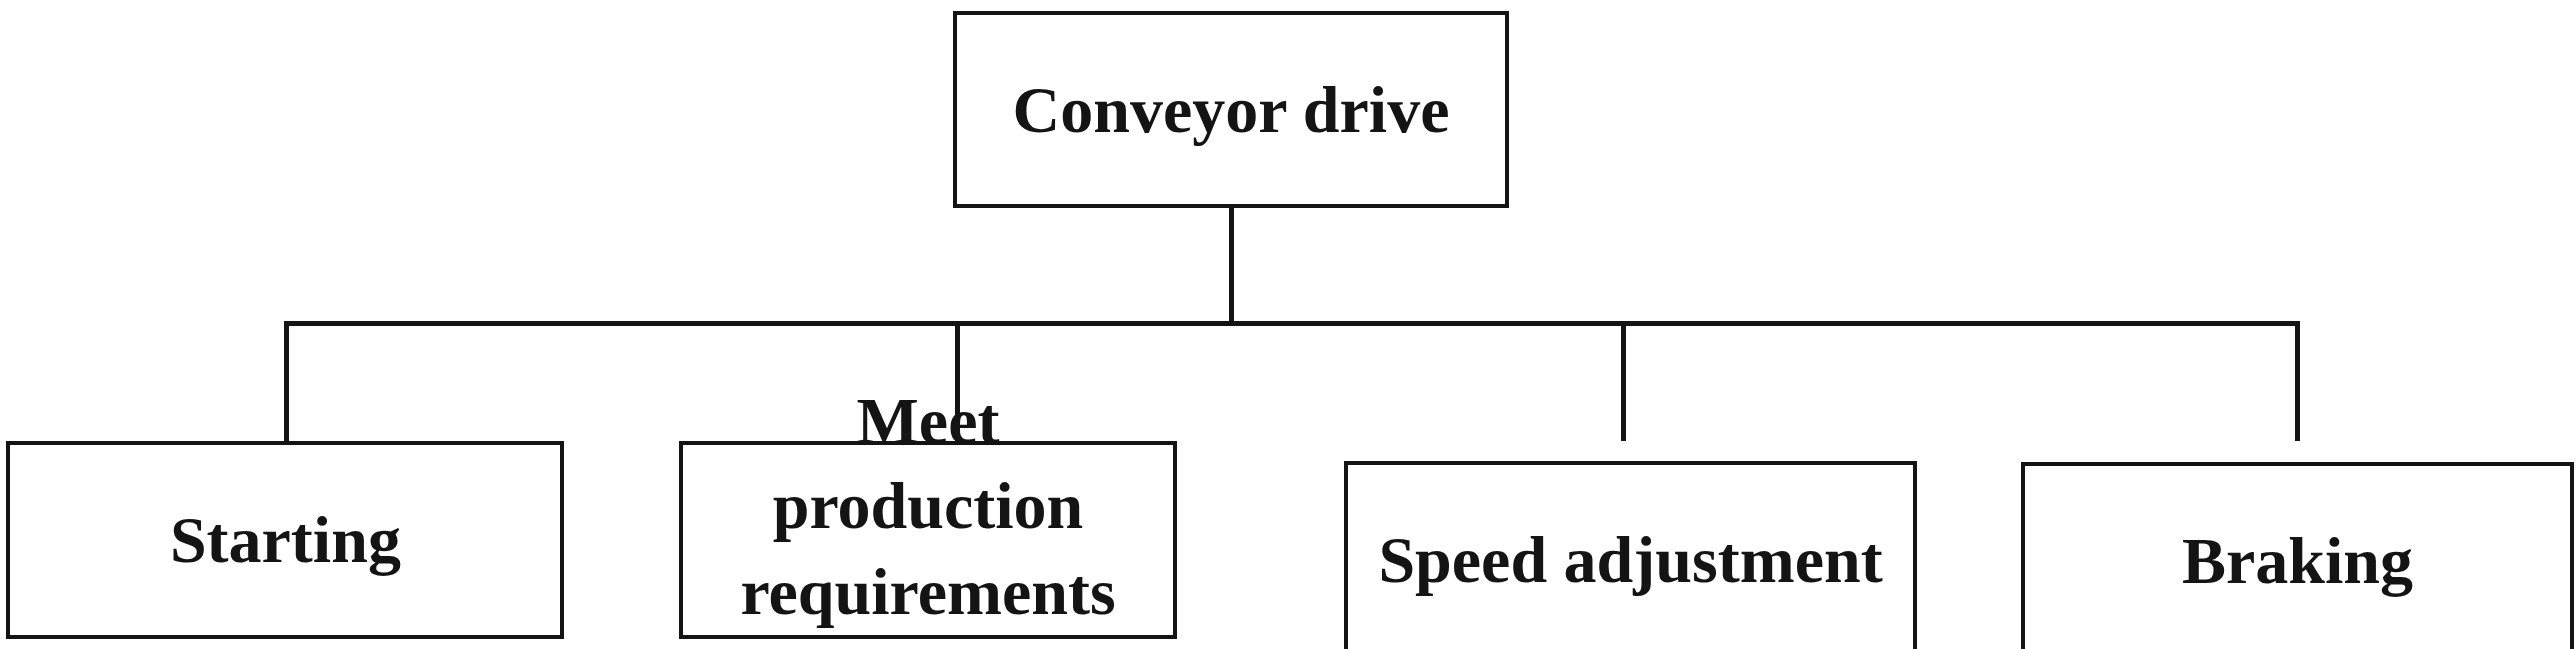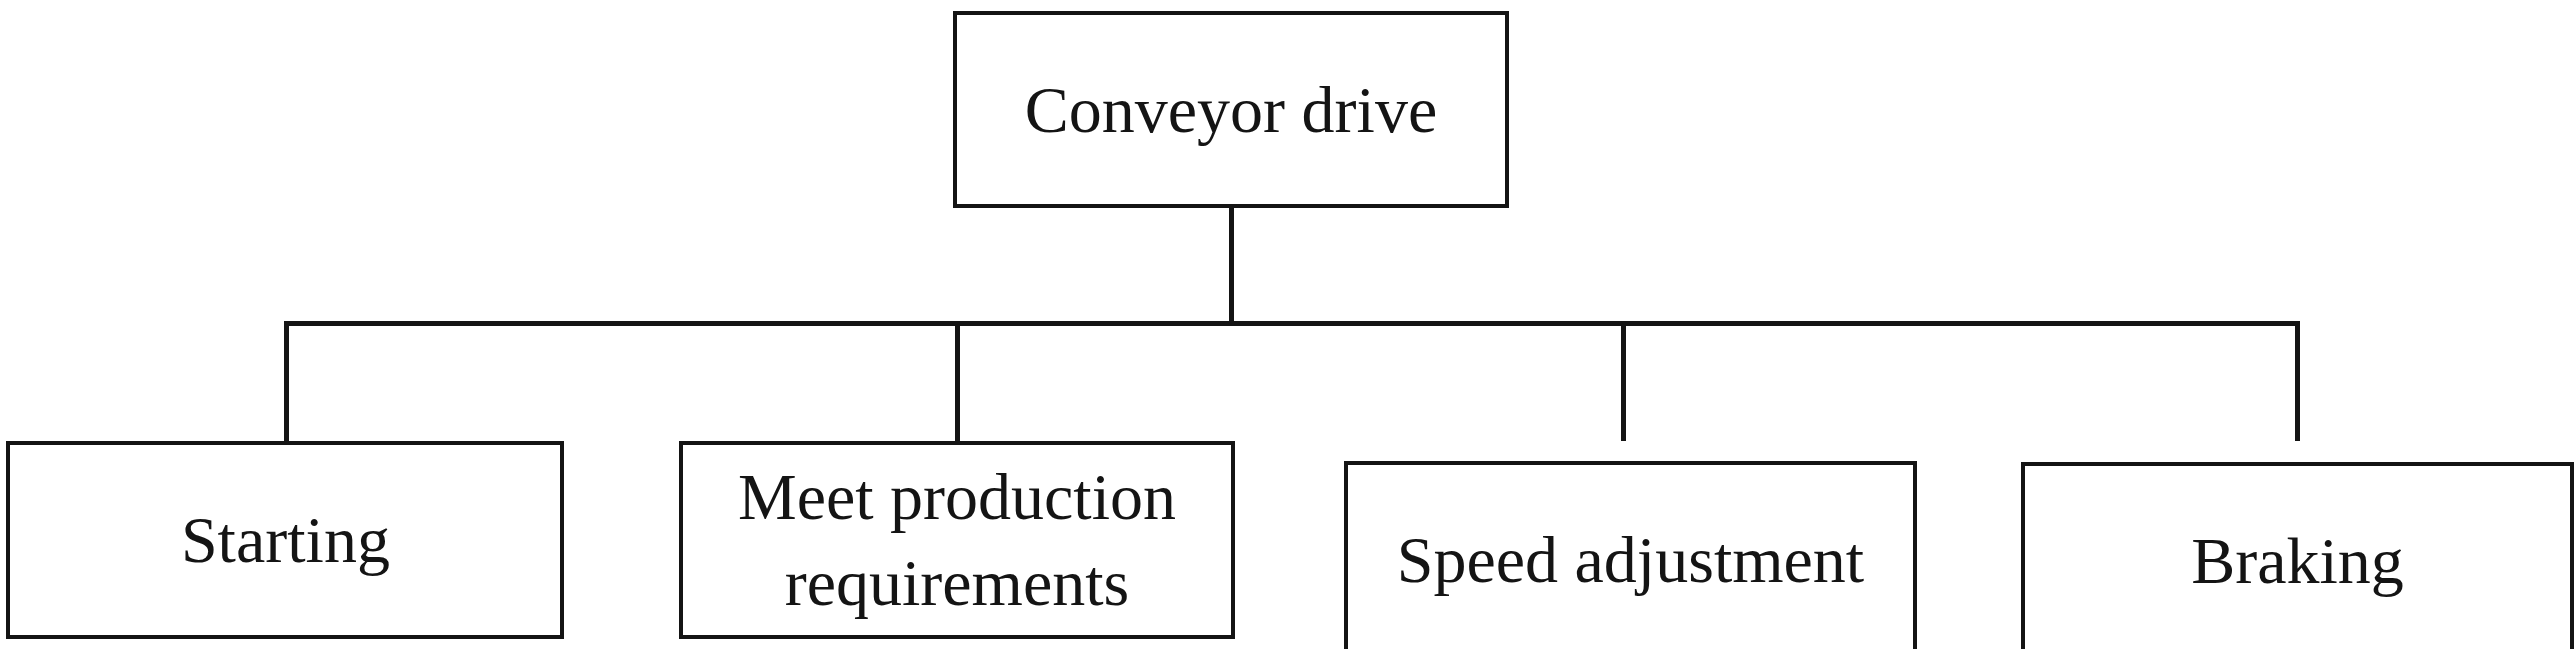--- a/index.html
+++ b/index.html
@@ -22,32 +22,33 @@
     color: var(--ink);
   }
   .node {
     position: absolute;
     border: 4.8px solid var(--ink);
     background: var(--bg);
     display: flex;
     align-items: center;
     justify-content: center;
     text-align: center;
+    font-weight: bold;
   }
   .node .label {
     font-size: 66px;
     line-height: 1.3;
     color: var(--ink);
     padding: 0 14.5px;
   }
   
   .node.root  { left: 953px; top: 11.3px;  width: 556px; height: 197px; }
   
   .node.c1 { left: 6.4px;    top: 441px; width: 558px; height: 198px; }
-  .node.c2 { left: 679px;  top: 441px; width: 556px; height: 198px; }
+  .node.c2 { left: 679px;  top: 441px; width: 498px; height: 198px; align-items: flex-end; }
   .node.c3 { left: 1344px; top: 461px; width: 573px; height: 198px; }
   .node.c4 { left: 2021px; top: 462px; width: 553px; height: 198px; }
   
   .connector { position: absolute; background: var(--ink); }
   .stem  { left: 1229px; top: 206px; width: 4.8px;    height: 119px; }
   .hline { left: 284px;  top: 321px; width: 2016px; height: 4.8px;   }
   .drop  { top: 326px; width: 4.8px; height: 115px; }
   .drop1 { left: 284px;  }
   .drop2 { left: 955px; }
   .drop3 { left: 1621px; }

